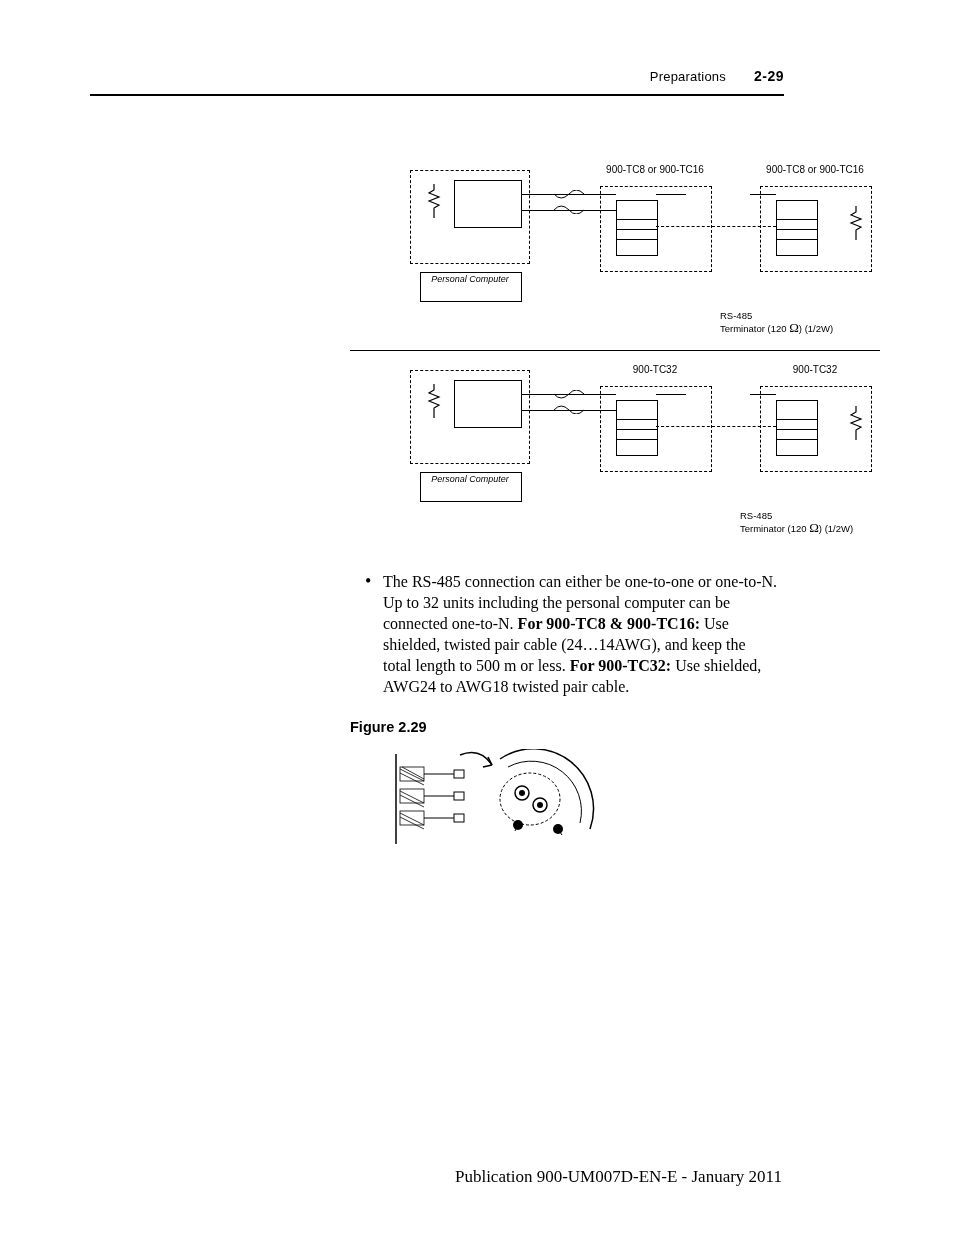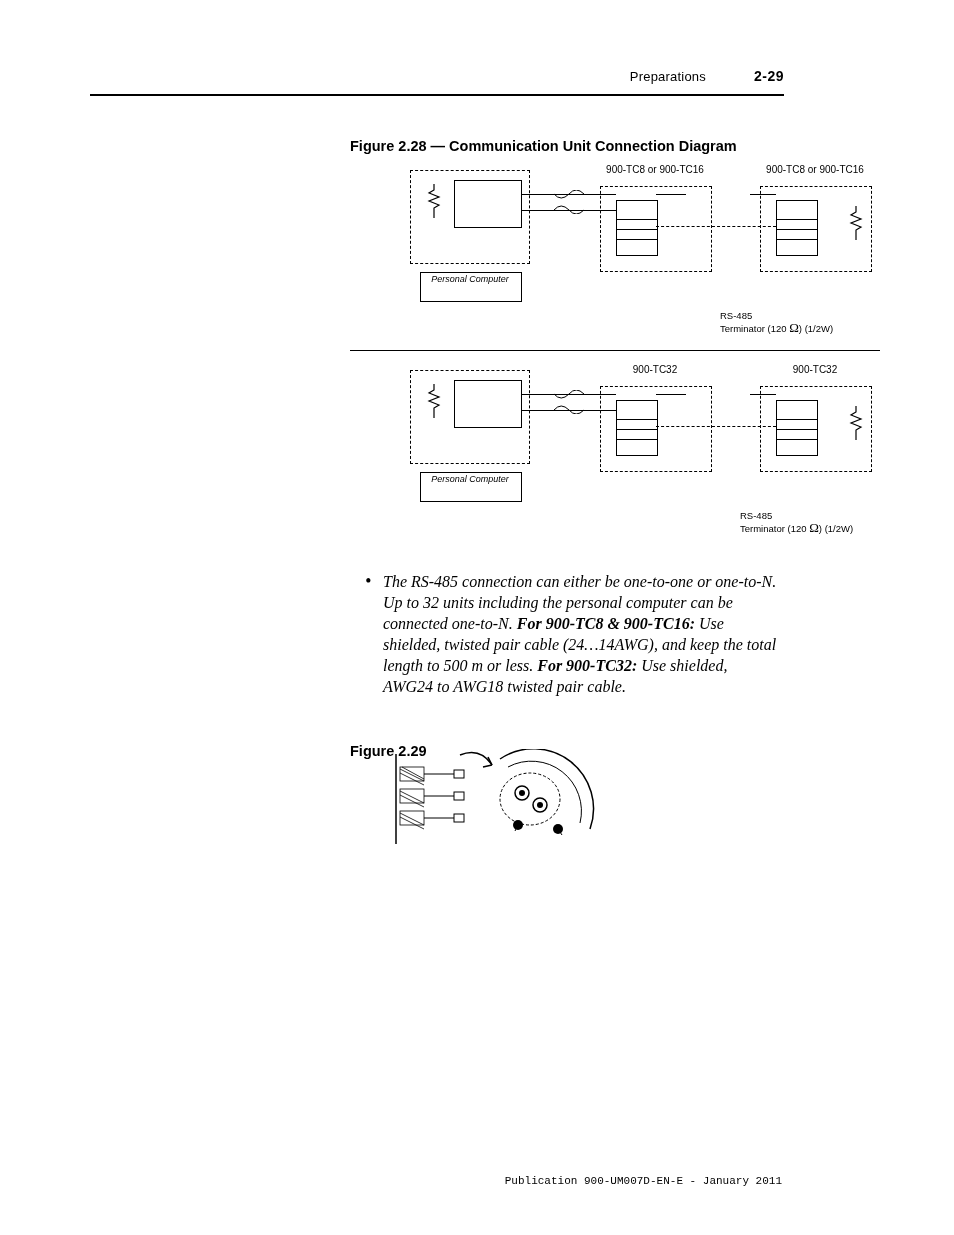--- a/index.html
+++ b/index.html
@@ -29,21 +29,20 @@
     font-size: 13px;
   }
   .header .sec {
     margin-right: 28px;
     letter-spacing: 0.2px;
   }
   .header .pn {
     font-weight: bold;
     font-size: 14px;
     letter-spacing: 0.5px;
-    margin-left: 20px;
   }
   .hr {
     position: absolute;
     top: 94px;
     left: 90px;
     right: 90px;
     height: 2px;
     background: #000;
   }
   .fig-caption {
@@ -207,37 +206,36 @@
     left: 390px;
     top: 749px;
     width: 230px;
     height: 100px;
   }
   
   .footer {
     position: absolute;
     bottom: 48px;
     right: 92px;
-    font-family: Liberation Mono, monospace;
-    font-size: 11px;
+    font-family: Liberation Serif, serif;
+    font-size: 17px;
     text-align: right;
   }
 </style>
 </head>
 <body>
 
 <div class="page">
 
   <div class="header">
     <span class="sec">Preparations</span>
     <span class="pn">2-29</span>
   </div>
   <div class="hr"></div>
 
-  <div class="fig-caption" style="left:350px; top:138px;">Figure 2.28 — Communication Unit Connection Diagram</div>
 
   <div class="fig228">
 
     <div class="units-row row1">
 
       <div class="host-block" style="left:0; top:0;">
         <div class="dashed-bg"></div>
         <div class="solid-box"></div>
         <div class="terminator">
           <svg width="20" height="34">
@@ -347,35 +345,35 @@
           </svg>
       </div>
       <div class="note485" style="left:330px; top:140px; width:200px;">
         <div>RS-485</div>
         <div>Terminator (120 <span class="ohm">Ω</span>) (1/2W)</div>
       </div>
     </div>
 
   </div>
 
-  <div class="body-block" style="top:571px;font-style:italic;">
+  <div class="body-block" style="top:571px;">
     <div class="bullet-row">
       <div class="bullet-dot"></div>
       <div>
         <span>The RS-485 connection can either be one-to-one or one-to-N. Up to 32 units including the personal computer can be connected one-to-N.</span>
         <span> </span>
         <span class="bold">For 900-TC8 &amp; 900-TC16:</span>
         <span> Use shielded, twisted pair cable (24…14AWG), and keep the total length to 500 m or less. </span>
         <span class="bold">For 900-TC32:</span>
         <span> Use shielded, AWG24 to AWG18 twisted pair cable.</span>
       </div>
     </div>
   </div>
 
-  <div class="fig-caption" style="left:350px; top:719px;margin-top:24px;">Figure 2.29</div>
+  <div class="fig-caption" style="left:350px; top:719px;">Figure 2.29</div>
 
   <div class="fig229">
     <svg width="230" height="100">
 
       <line x1="6" y1="5" x2="6" y2="95" stroke="#000" stroke-width="1.5"></line>
 
       <g stroke="#000" stroke-width="0.8" fill="none">
         <rect x="10" y="18" width="24" height="14"></rect>
         <rect x="10" y="40" width="24" height="14"></rect>
         <rect x="10" y="62" width="24" height="14"></rect>

